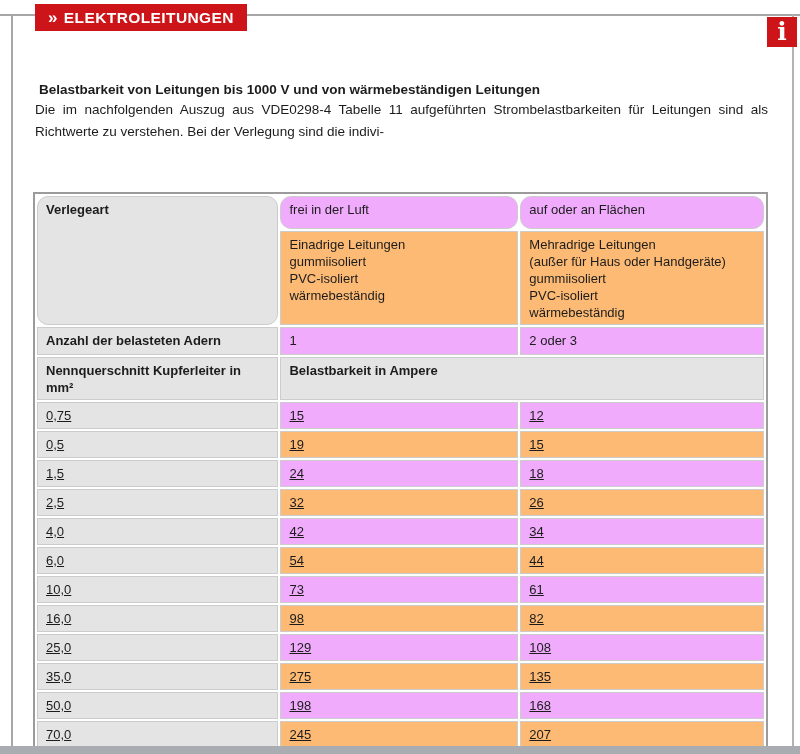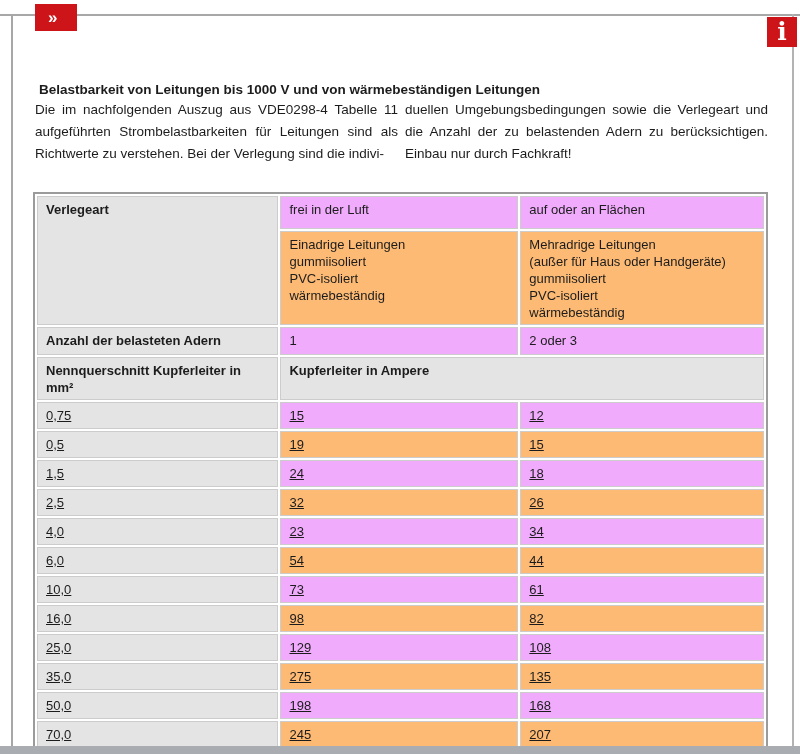--- a/index.html
+++ b/index.html
@@ -53,42 +53,42 @@
     border:1px solid #cccccc;
     padding:4px 8px 3px 8px;
     font-size:13px;line-height:17px;
     vertical-align:top;overflow:hidden;
   }
   td.g{background:#e4e4e4;}
   td.s{background:#fdba74;}
   td.w{background:#f0abfc;}
   td.bold{font-weight:bold;}
   td.lines{white-space:pre-line;}
-  tr.r1 td{height:24px;}
+  tr.r1 td{height:24px;border-radius:11px;}
   tr.r3 td,tr.r4 td{height:19px;}
   tr.data-row td{height:18px;text-decoration:underline;}
 </style>
 </head>
 <body>
 
 <div class="top-line"></div>
 <div class="left-line"></div>
 <div class="right-line"></div>
 
 <div class="banner">
   <span class="chev">»</span>
+  <span>ELEKTROLEITUNGEN</span>
 </div>
 
 <div class="info-badge">i</div>
 
 <h1 class="intro-heading">Belastbarkeit von Leitungen bis 1000 V und von wärmebeständigen Leitungen</h1>
 
 <div class="intro-cols">
   <p>Die im nachfolgenden Auszug aus VDE0298-4 Tabelle 11 aufgeführten Strombelastbarkeiten für Leitungen sind als Richtwerte zu verstehen. Bei der Verlegung sind die indivi-</p>
-  <p>duellen Umgebungsbedingungen sowie die Verlegeart und die Anzahl der zu belastenden Adern zu berücksichtigen. Einbau nur durch Fachkraft!</p>
 </div>
 
 <table class="cap">
   <colgroup>
     <col style="width:33.4%">
     <col style="width:32.9%">
     <col style="width:33.7%">
   </colgroup>
   <tbody>
     <tr class="r1">
@@ -107,21 +107,21 @@
 PVC-isoliert
 wärmebeständig</td>
     </tr>
     <tr class="r3">
       <td class="g bold">Anzahl der belasteten Adern</td>
       <td class="w">1</td>
       <td class="w">2 oder 3</td>
     </tr>
     <tr class="r4">
       <td class="g bold">Nennquerschnitt Kupferleiter in mm²</td>
-      <td class="g bold" colspan="2">Kupferleiter in Ampere</td>
+      <td class="g bold" colspan="2">Belastbarkeit in Ampere</td>
     </tr>
   <tr class="data-row">
         <td class="g">0,75</td>
         <td class="w">15</td>
         <td class="w">12</td>
       </tr>
       <tr class="data-row">
         <td class="g">0,5</td>
         <td class="s">19</td>
         <td class="s">15</td>
@@ -131,21 +131,21 @@
         <td class="w">24</td>
         <td class="w">18</td>
       </tr>
       <tr class="data-row">
         <td class="g">2,5</td>
         <td class="s">32</td>
         <td class="s">26</td>
       </tr>
       <tr class="data-row">
         <td class="g">4,0</td>
-        <td class="w">23</td>
+        <td class="w">42</td>
         <td class="w">34</td>
       </tr>
       <tr class="data-row">
         <td class="g">6,0</td>
         <td class="s">54</td>
         <td class="s">44</td>
       </tr>
       <tr class="data-row">
         <td class="g">10,0</td>
         <td class="w">73</td>

